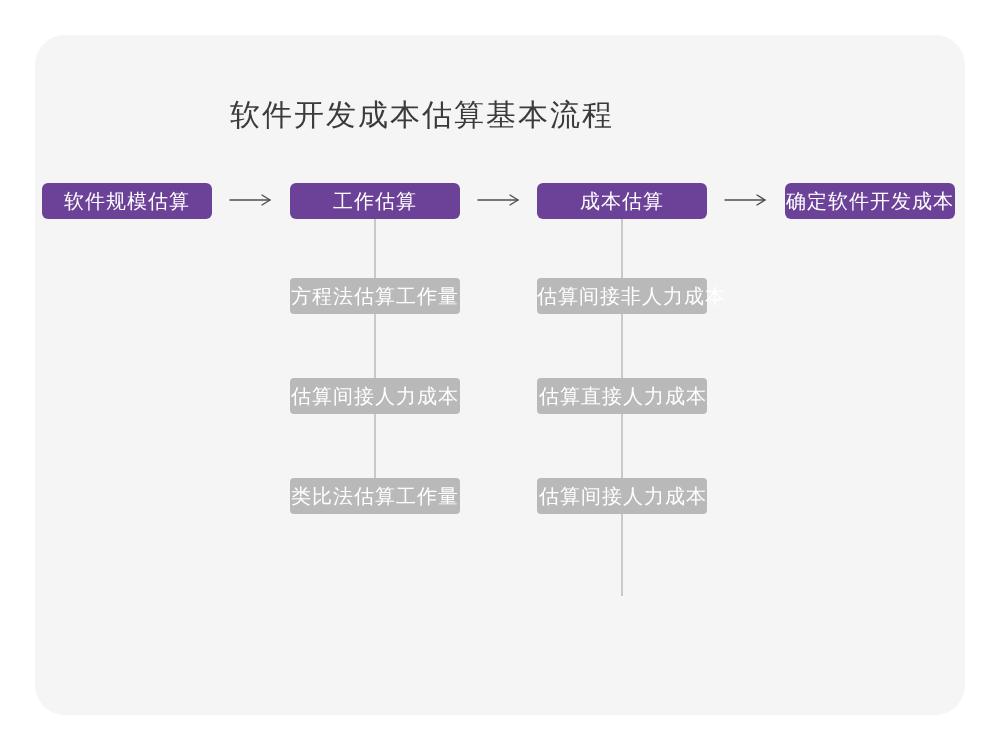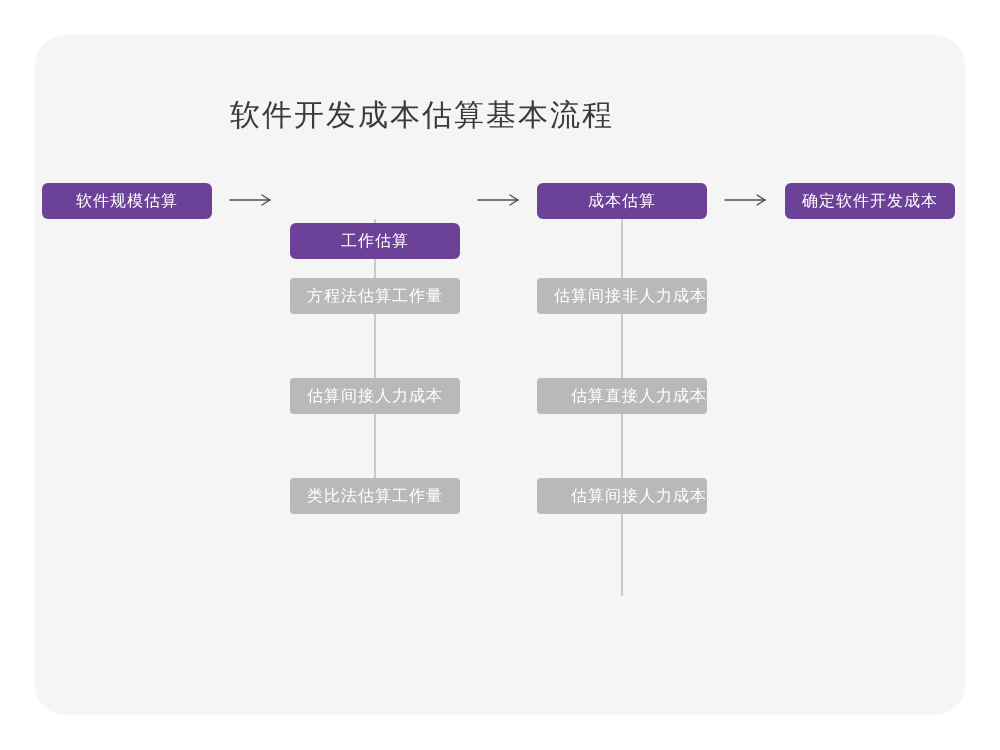--- a/index.html
+++ b/index.html
@@ -11,25 +11,25 @@
     --arrow:#4d4d4d;
     --title-color:#3b3b3b;
     --box-text:#ffffff;
   }
   *{margin:0;padding:0;box-sizing:border-box;}
   html,body{width:1000px;height:750px;background:var(--page-bg);}
   body{font-family:"Liberation Sans","DejaVu Sans",sans-serif;}
   .canvas{position:relative;width:1000px;height:750px;background:var(--page-bg);overflow:hidden;}
   .card{position:absolute;left:35px;top:35px;width:930px;height:680px;background:var(--card-bg);border-radius:30px;}
   .title{position:absolute;left:0;top:95px;width:844px;text-align:center;font-size:30px;font-weight:500;letter-spacing:2px;color:var(--title-color);}
-  .node{position:absolute;width:170px;height:36px;line-height:36px;text-align:center;font-size:16px;letter-spacing:1px;color:var(--box-text);white-space:nowrap;}
+  .node{position:absolute;width:170px;height:36px;line-height:36px;text-align:center;font-size:20px;letter-spacing:1px;color:var(--box-text);white-space:nowrap;}
   .stage{background:var(--purple);border-radius:6px;top:183px;}
   .sub{background:var(--gray-box);border-radius:4px;}
   .stage-1{left:42px;}
-  .stage-2{left:290px;margin-top:40px;}
+  .stage-2{left:290px;}
   .stage-3{left:537px;}
   .stage-4{left:785px;}
   .col-work{left:290px;}
   .col-cost{left:537px;text-align:right;}
   .row-1{top:278px;}
   .row-2{top:378px;}
   .row-3{top:478px;}
   .row-4{top:578px;}
   .vline{position:absolute;width:2px;background:var(--line);top:219px;}
   .vline-work{left:374px;height:277px;}

